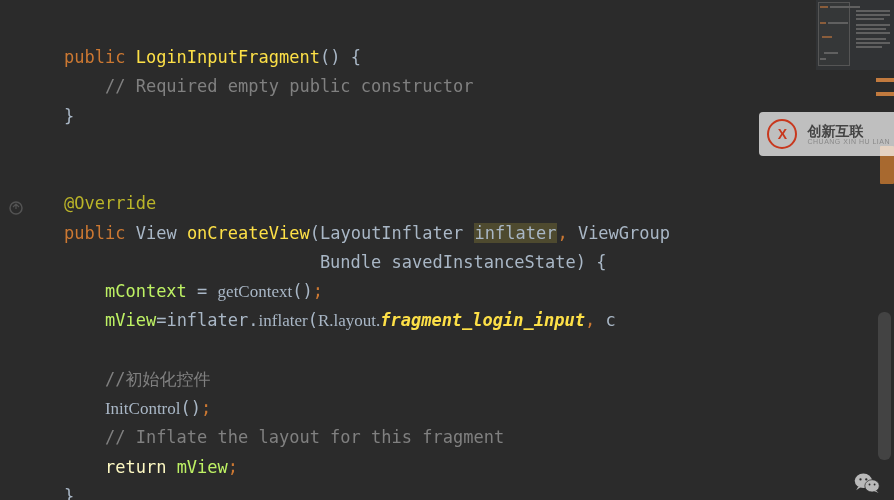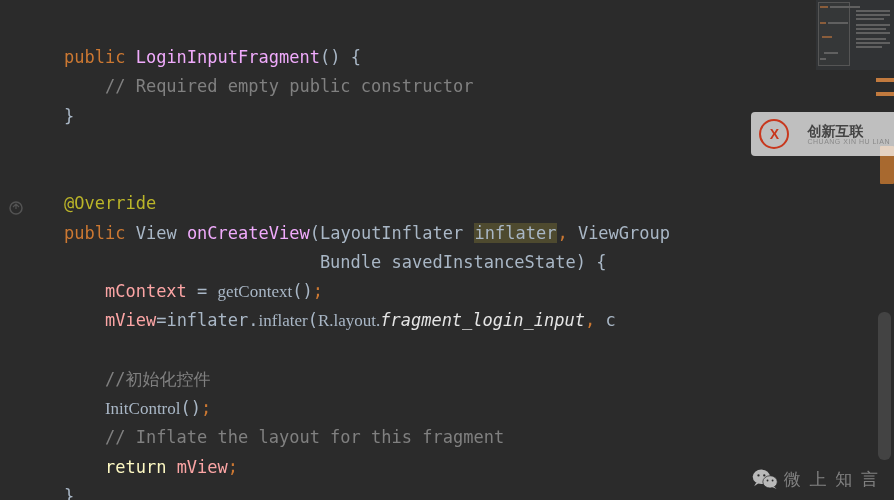--- a/index.html
+++ b/index.html
@@ -21,33 +21,33 @@
   }
   .code {
     position: absolute;
     left: 64px;
     top: 14px;
     right: 0;
     white-space: pre;
     color: #a9b7c6;
   }
   .kw-public { color: #cc7832; }
-  .fn-name { color: #f0abfc; margin-top: 44px; }
+  .fn-name { color: #fde047; margin-top: 44px; }
   .paren { color: #a9b7c6; }
   .brace { color: #a9b7c6; }
   .comment { color: #808080; }
   .anno { color: #bbb529; text-align: right; }
   .type { color: #a9b7c6; }
   .param { color: #a9b7c6; }
   .param-hi { background: #4e4a2f; color: #a9b7c6; padding: 0 1px; }
-  .fieldref { color: #fca5a5; }
+  .fieldref { color: #bef264; }
   .assign { color: #a9b7c6; }
   .call { color: #a9b7c6; font-family: Liberation Serif, serif; }
   .dot { color: #a9b7c6; }
-  .layoutref { color: #e5e5e5; font-style: italic; }
+  .layoutref { color: #fde047; font-style: italic; font-weight: bold; }
   .kw-return { color: #fef9c3; }
   .semi { color: #cc7832; }
   .comma { color: #cc7832; }
 
   .minimap {
     position: absolute;
     top: 0;
     right: 0;
     width: 78px;
     height: 70px;
@@ -130,21 +130,21 @@
     border-bottom-left-radius: 4px;
   }
   .wm-logo {
     width: 30px; height: 30px;
     border-radius: 50%;
     border: 2px solid #c8381e;
     display:flex;align-items:center;justify-content:center;
     color:#c8381e;font-weight:bold;font-size:14px;
     font-family: sans-serif;
   }
-  .wm-col { margin-left:18px; line-height:1; }
+  .wm-col { margin-left:10px; line-height:1; }
   .wm-cn { font-family:"Microsoft YaHei",sans-serif;font-size:14px;color:#444;font-weight:600;}
   .wm-en { font-family:sans-serif;font-size:7px;color:#888;letter-spacing:0.5px;}
 </style>
 </head>
 <body>
 
 <div class="gutter">
   <div class="gutter-icon" style="top:196px">
     <svg viewBox="0 0 16 16">
         <circle cx="8" cy="8" r="6" fill="none" stroke="#6e6e6e" stroke-width="1.5"></circle>
@@ -213,14 +213,13 @@
     <ellipse cx="13" cy="12" rx="12" ry="10" fill="#c9c9c9"></ellipse>
     <ellipse cx="25" cy="19" rx="10" ry="8.5" fill="#c9c9c9"></ellipse>
     <ellipse cx="25" cy="19" rx="10" ry="8.5" fill="none" stroke="#2b2b2b" stroke-width="1"></ellipse>
     <circle cx="9" cy="10" r="1.6" fill="#2b2b2b"></circle>
     <circle cx="17" cy="10" r="1.6" fill="#2b2b2b"></circle>
     <circle cx="21.5" cy="17" r="1.3" fill="#2b2b2b"></circle>
     <circle cx="28.5" cy="17" r="1.3" fill="#2b2b2b"></circle>
     <path d="M6 20 L3 25 L9 21 Z" fill="#c9c9c9"></path>
     <path d="M30 25 L34 29 L28 26 Z" fill="#c9c9c9"></path>
   </svg>
-  <span class="wm-text">微 上 知 言</span>
 </div>
 
 </body></html>

